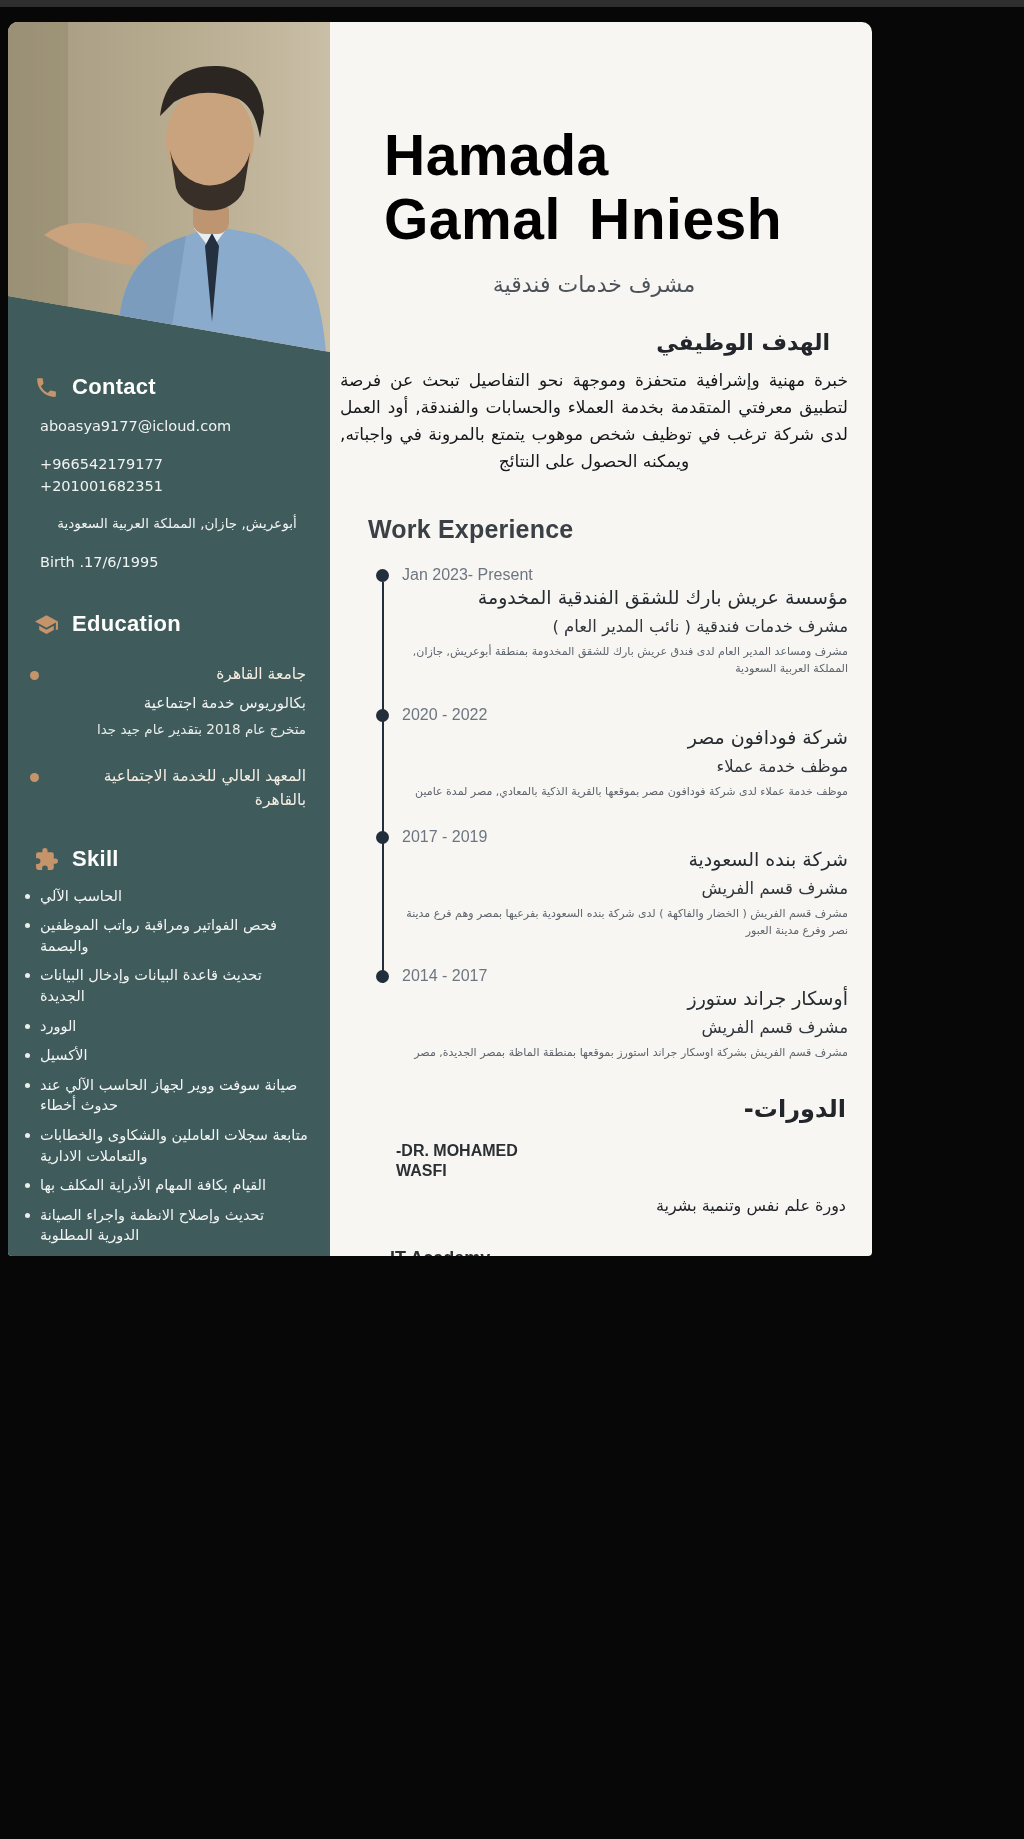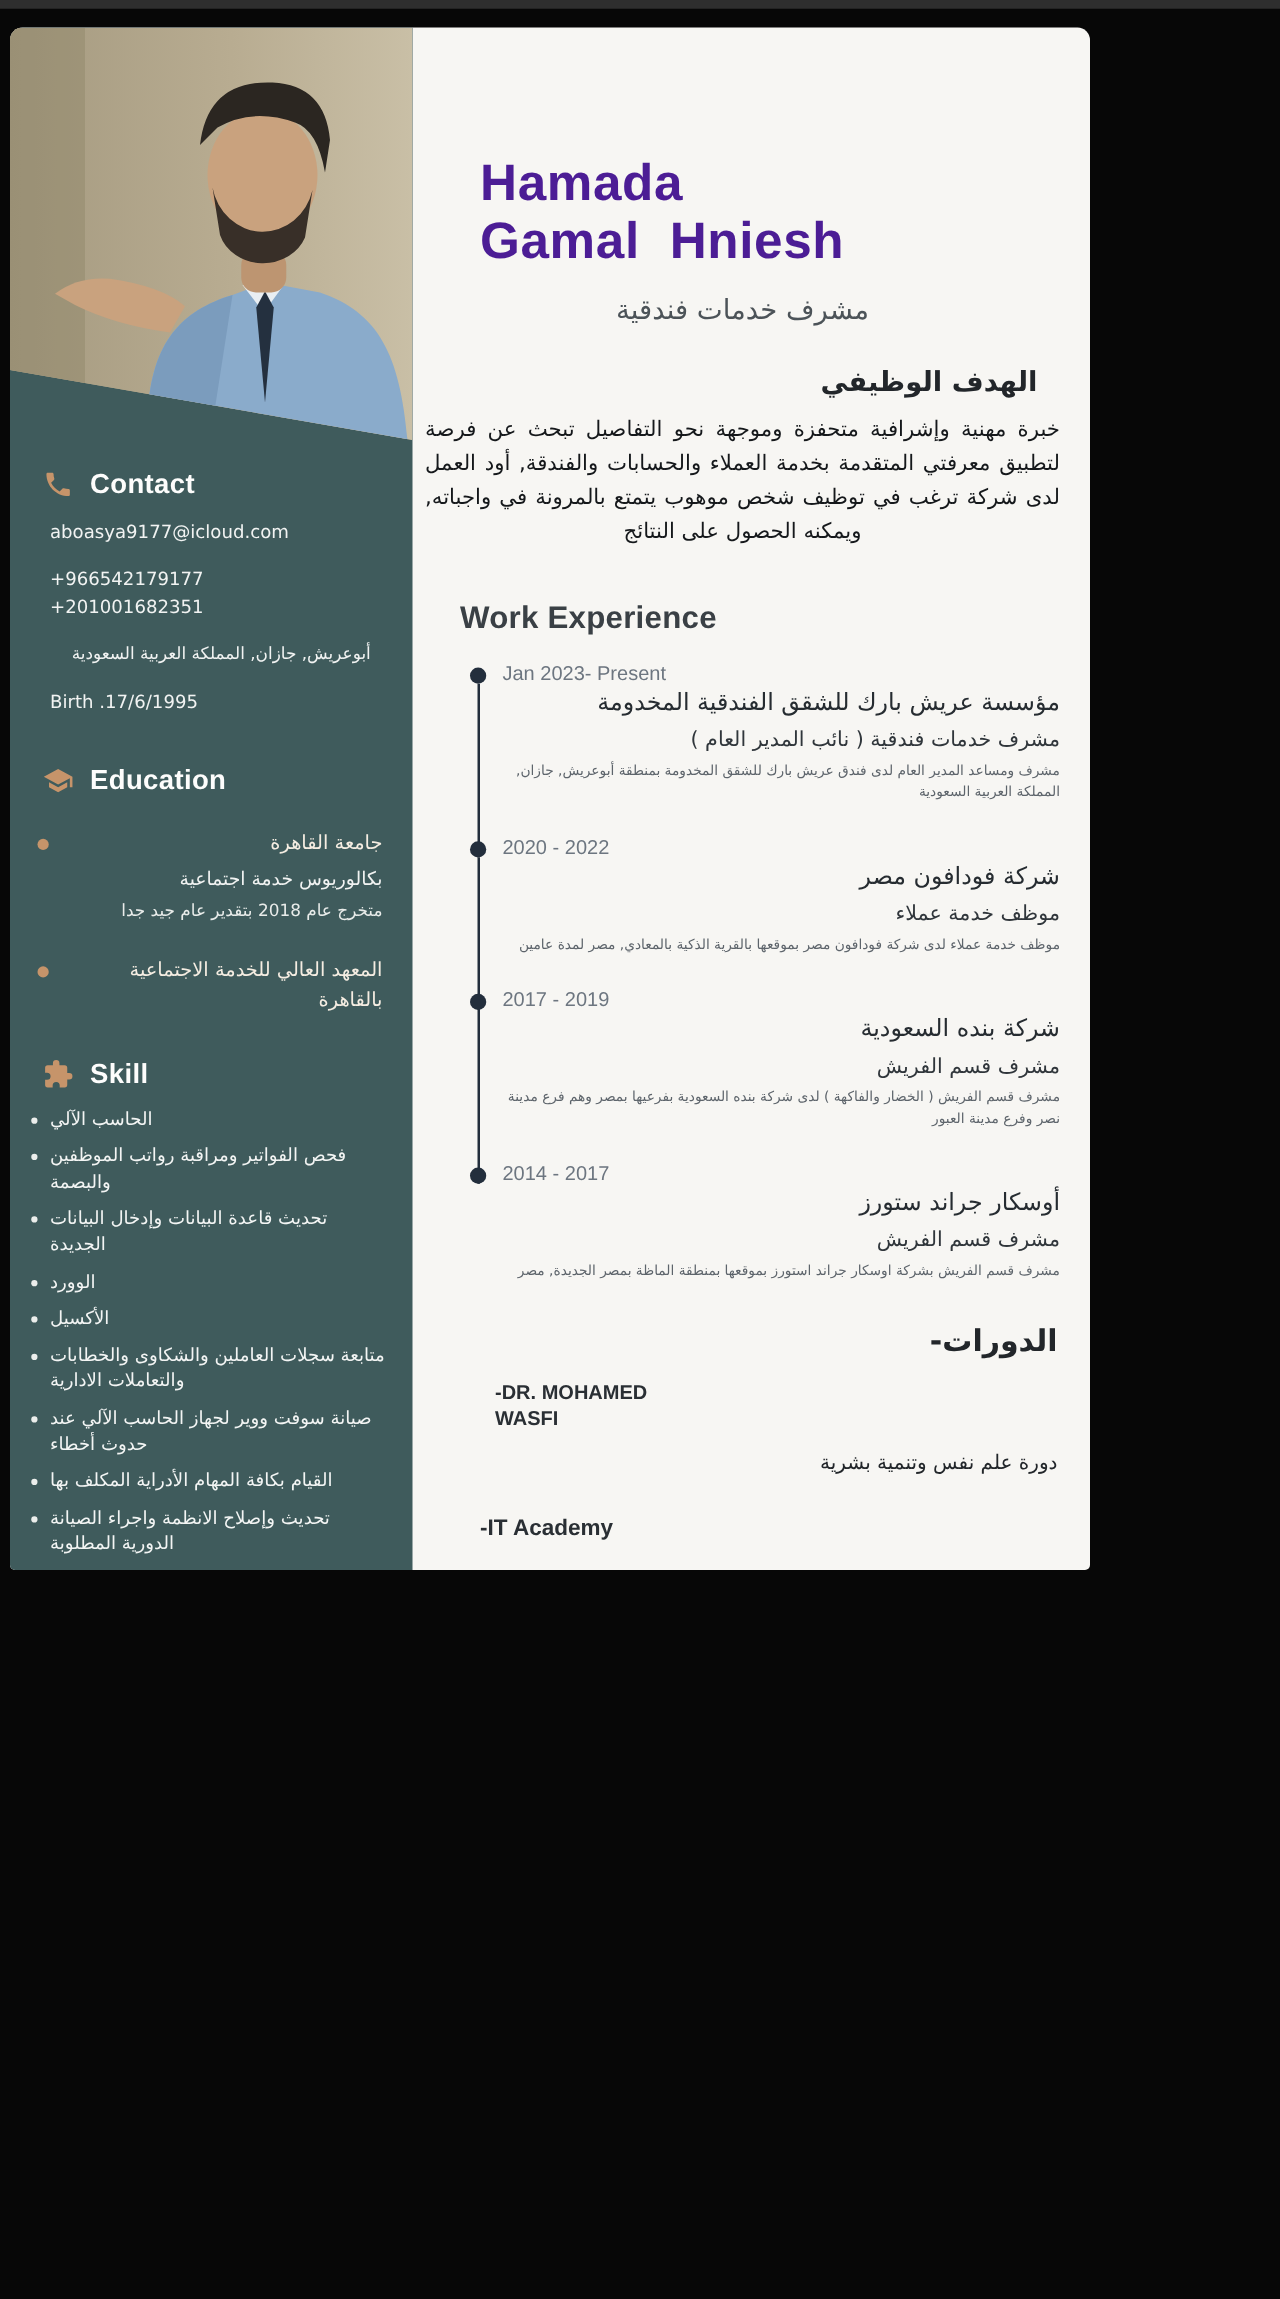--- a/index.html
+++ b/index.html
@@ -40,21 +40,21 @@
   .skillsec{margin-top:34px;}
   .skill-list{list-style:none;margin:14px 0 0;padding:0 20px 0 32px;direction:rtl;}
   .skill-list li{position:relative;text-align:left;font-size:14.5px;line-height:1.42;
             margin-bottom:9px;color:#f3f5f4;}
   .skill-list li::before{content:"";position:absolute;left:-15px;top:8px;width:5px;height:5px;
             border-radius:50%;background:#eceeec;}
 
   
   .main{flex:1;position:relative;padding:0 24px 0 10px;color:#1d2125;overflow:hidden;}
   .name{margin:102px 0 0 44px;font-family:"Liberation Sans","DejaVu Sans",sans-serif;
-        font-size:41px;font-weight:800;color:#4c1d95;line-height:1.12;letter-spacing:.5px;}
+        font-size:57px;font-weight:800;color:#000000;line-height:1.12;letter-spacing:.5px;}
   .name .l2{word-spacing:12px;}
   .job-title{direction:rtl;text-align:center;font-size:22px;color:#4c5358;margin-top:20px;}
 
   .obj-title{direction:rtl;text-align:right;font-size:22px;font-weight:700;color:#22262a;
         margin:33px 18px 0 0;}
   .obj-text{direction:rtl;text-align:justify;text-align-last:center;font-size:17px;
         line-height:1.6;color:#15181b;margin:12px 0 0;}
 
   .we-title{font-family:"Liberation Sans","DejaVu Sans",sans-serif;font-size:25px;font-weight:800;
         color:#3a4045;margin:40px 0 0 28px;letter-spacing:.2px;}
@@ -176,23 +176,23 @@
             <li>الحاسب الآلي</li>
 
             <li>فحص الفواتير ومراقبة رواتب الموظفين والبصمة</li>
 
             <li>تحديث قاعدة البيانات وإدخال البيانات الجديدة</li>
 
             <li>الوورد</li>
 
             <li>الأكسيل</li>
 
+            <li>صيانة سوفت ووير لجهاز الحاسب الآلي عند حدوث أخطاء</li>
+
             <li>متابعة سجلات العاملين والشكاوى والخطابات والتعاملات الادارية</li>
-
-            <li>صيانة سوفت ووير لجهاز الحاسب الآلي عند حدوث أخطاء</li>
 
             <li>القيام بكافة المهام الأدراية المكلف بها</li>
 
             <li>تحديث وإصلاح الانظمة واجراء الصيانة الدورية المطلوبة</li>
 
             <li>العمل على المواقع الحكومية دخل السعودية ومصر</li>
 
           </ul>
       </section>
     </aside>

